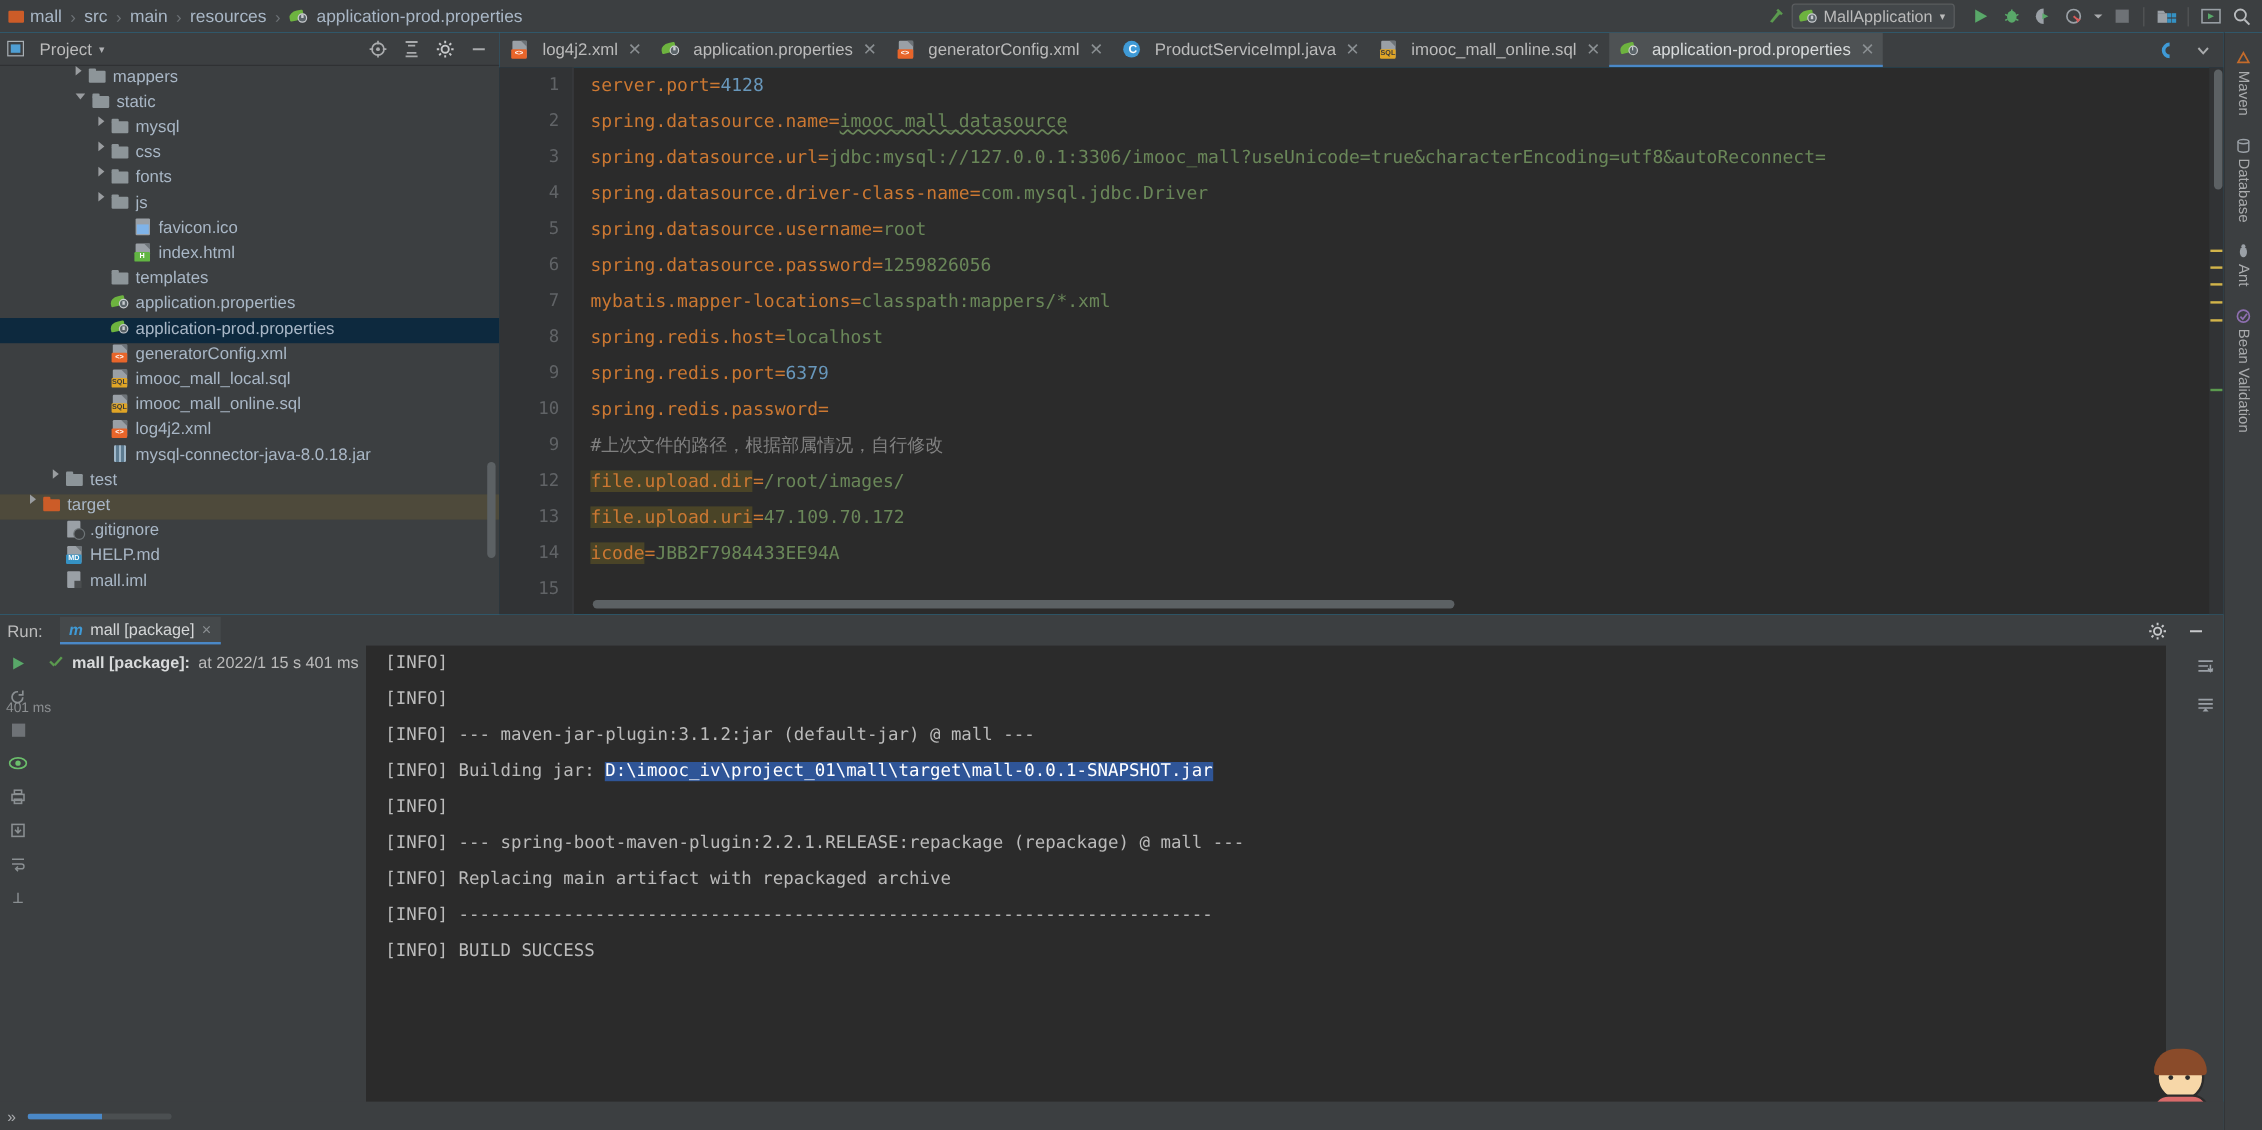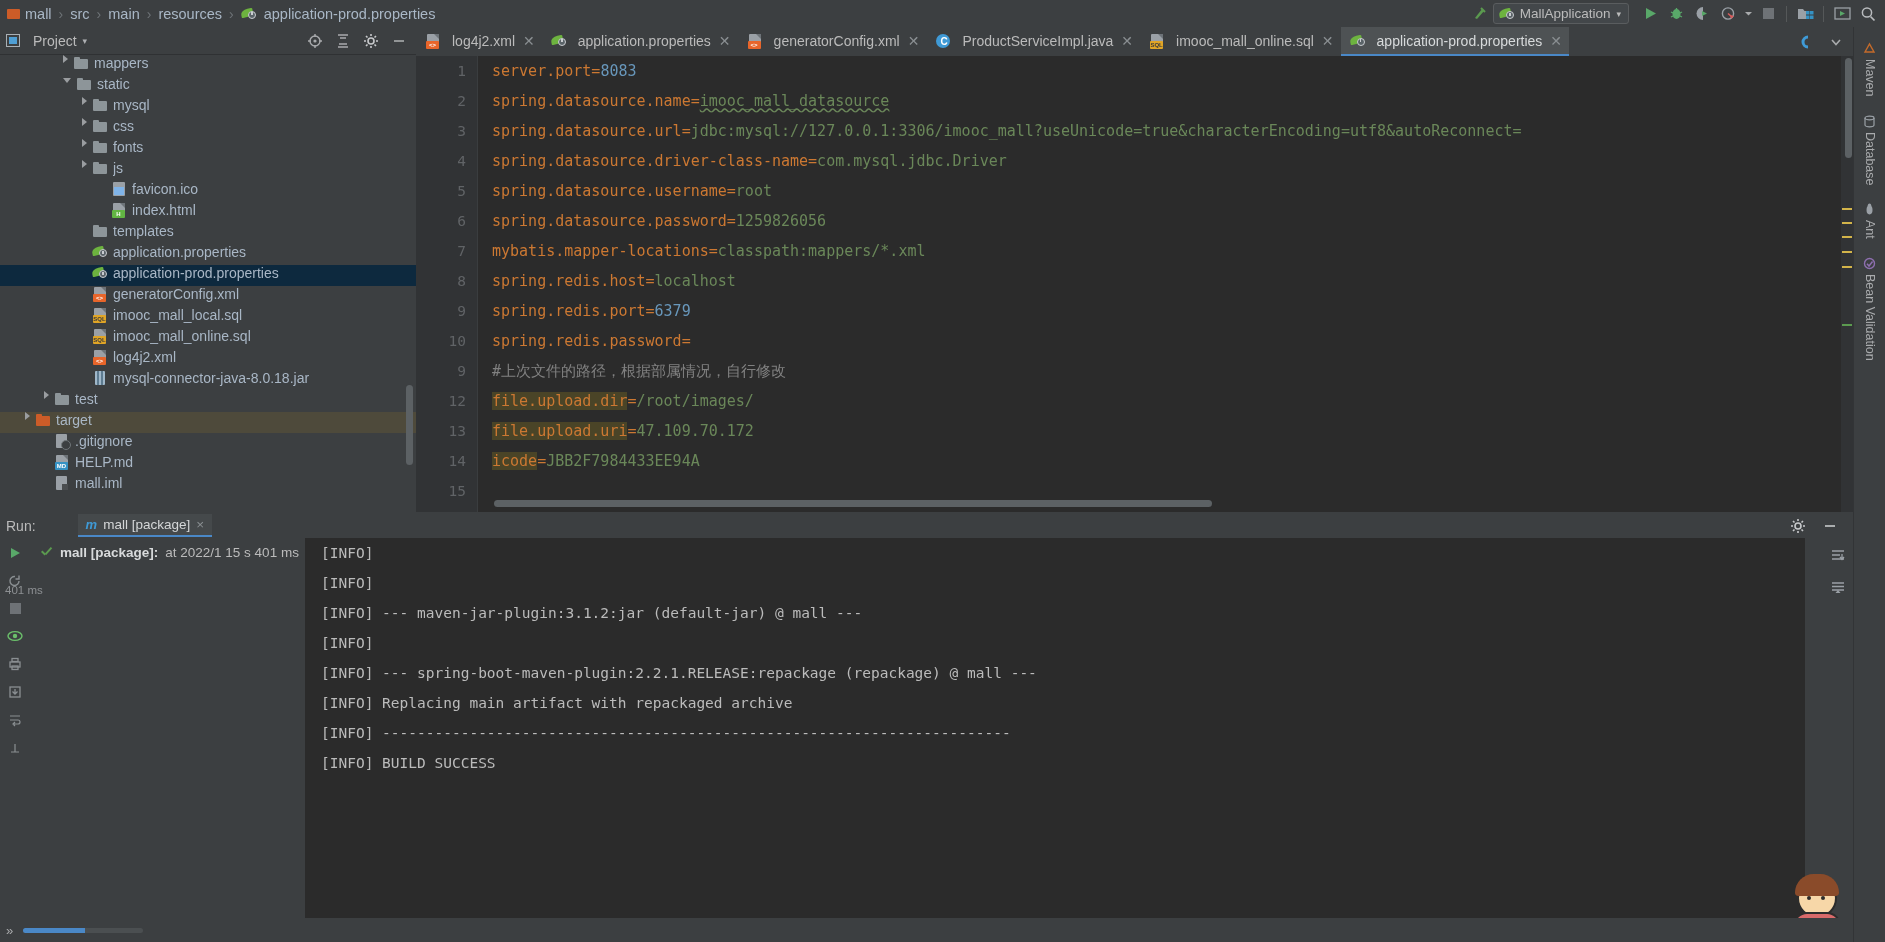--- a/index.html
+++ b/index.html
@@ -218,21 +218,21 @@
   }
   .vtab {
     writing-mode: vertical-rl; font-size: 12.5px; color: #a9abad;
     padding: 7px 2px; display: flex; align-items: center; gap: 4px;
   }
 
   
   .runpanel {
     position: absolute; left: 0; top: 512px; width: 1853px; height: 430px; background: #3c3f41;
   }
-  .runhdr { height: 27px; display: flex; align-items: center; padding-left: 6px; gap: 28px; }
+  .runhdr { height: 27px; display: flex; align-items: center; padding-left: 6px; }
   .runhdr .runlabel { color: #bbbbbb; font-size: 14px; margin-right: 14px; }
   .runtab {
     height: 23px; display: flex; align-items: center; gap: 6px; padding: 0 8px;
     font-size: 13.5px; color: #d5d7d8; border-bottom: 2px solid #4a88c7; background: #45494b;
   }
   .runhdr-right { margin-left: auto; display: flex; align-items: center; gap: 6px; padding-right: 10px; }
   .runstatus {
     height: 26px; display: flex; align-items: center; gap: 7px; padding-left: 40px;
     font-size: 13.5px; color: #bbbbbb;
   }
@@ -661,21 +661,21 @@
           <div class="gline">9</div>
           <div class="gline">12</div>
           <div class="gline">13</div>
           <div class="gline">14</div>
           <div class="gline">15</div>
         </div>
     </div>
     <div class="gutter-split"></div>
     <div class="code">
       <div id="code-lines">
-          <div class="cline"><span class="key">server.port</span><span class="key">=</span><span class="num">8083</span></div>
+          <div class="cline"><span class="key">server.port</span><span class="key">=</span><span class="num">4128</span></div>
           <div class="cline"><span class="key">spring.datasource.name</span><span class="key">=</span><span class="val wavy">imooc_mall_datasource</span></div>
           <div class="cline"><span class="key">spring.datasource.url</span><span class="key">=</span><span class="val">jdbc:mysql://127.0.0.1:3306/imooc_mall?useUnicode=true&amp;characterEncoding=utf8&amp;autoReconnect=</span></div>
           <div class="cline"><span class="key">spring.datasource.driver-class-name</span><span class="key">=</span><span class="val">com.mysql.jdbc.Driver</span></div>
           <div class="cline"><span class="key">spring.datasource.username</span><span class="key">=</span><span class="val">root</span></div>
           <div class="cline"><span class="key">spring.datasource.password</span><span class="key">=</span><span class="val">1259826056</span></div>
           <div class="cline"><span class="key">mybatis.mapper-locations</span><span class="key">=</span><span class="val">classpath:mappers/*.xml</span></div>
           <div class="cline"><span class="key">spring.redis.host</span><span class="key">=</span><span class="val">localhost</span></div>
           <div class="cline"><span class="key">spring.redis.port</span><span class="key">=</span><span class="num">6379</span></div>
           <div class="cline"><span class="key">spring.redis.password</span><span class="key">=</span><span class="val"></span></div>
           <div class="cline"><span class="cmt">#上次文件的路径，根据部属情况，自行修改</span></div>
@@ -811,20 +811,21 @@
           </svg>
       </span>
     </div>
     <div class="timing">401 ms</div>
 
     <div class="console">
       <div id="console-lines">
           <div class="cs-line"><span>[INFO]</span></div>
           <div class="cs-line"><span>[INFO]</span></div>
           <div class="cs-line"><span>[INFO] --- maven-jar-plugin:3.1.2:jar (default-jar) @ mall ---</span></div>
+          <div class="cs-line"><span>[INFO] Building jar: </span><span class="sel">D:\imooc_iv\project_01\mall\target\mall-0.0.1-SNAPSHOT.jar</span></div>
           <div class="cs-line"><span>[INFO]</span></div>
           <div class="cs-line"><span>[INFO] --- spring-boot-maven-plugin:2.2.1.RELEASE:repackage (repackage) @ mall ---</span></div>
           <div class="cs-line"><span>[INFO] Replacing main artifact with repackaged archive</span></div>
           <div class="cs-line"><span>[INFO] ------------------------------------------------------------------------</span></div>
           <div class="cs-line"><span>[INFO] BUILD SUCCESS</span></div>
         </div>
     </div>
   </div>
 
   <div class="console-right">

